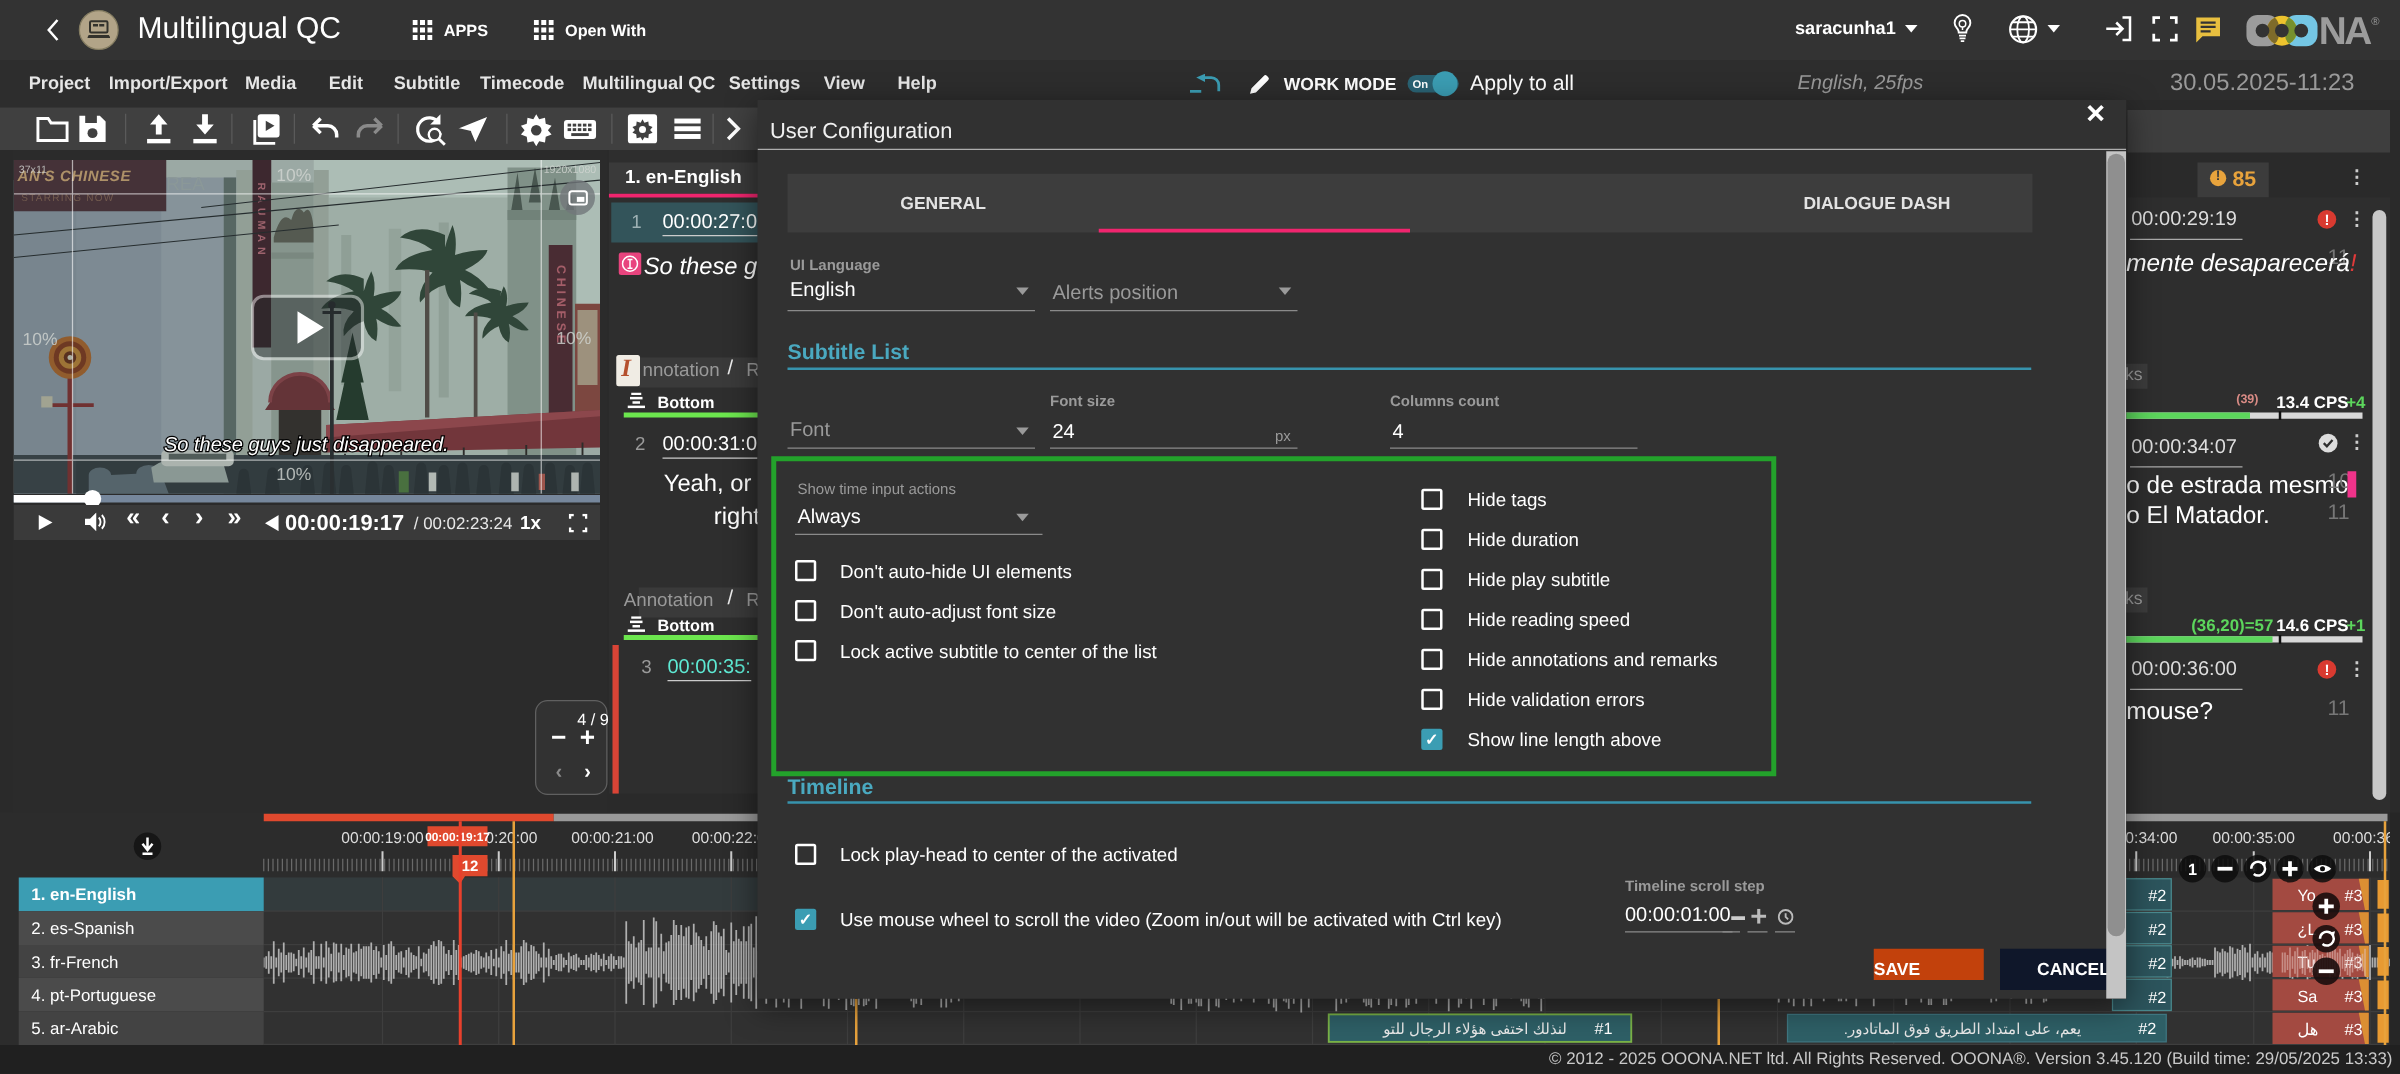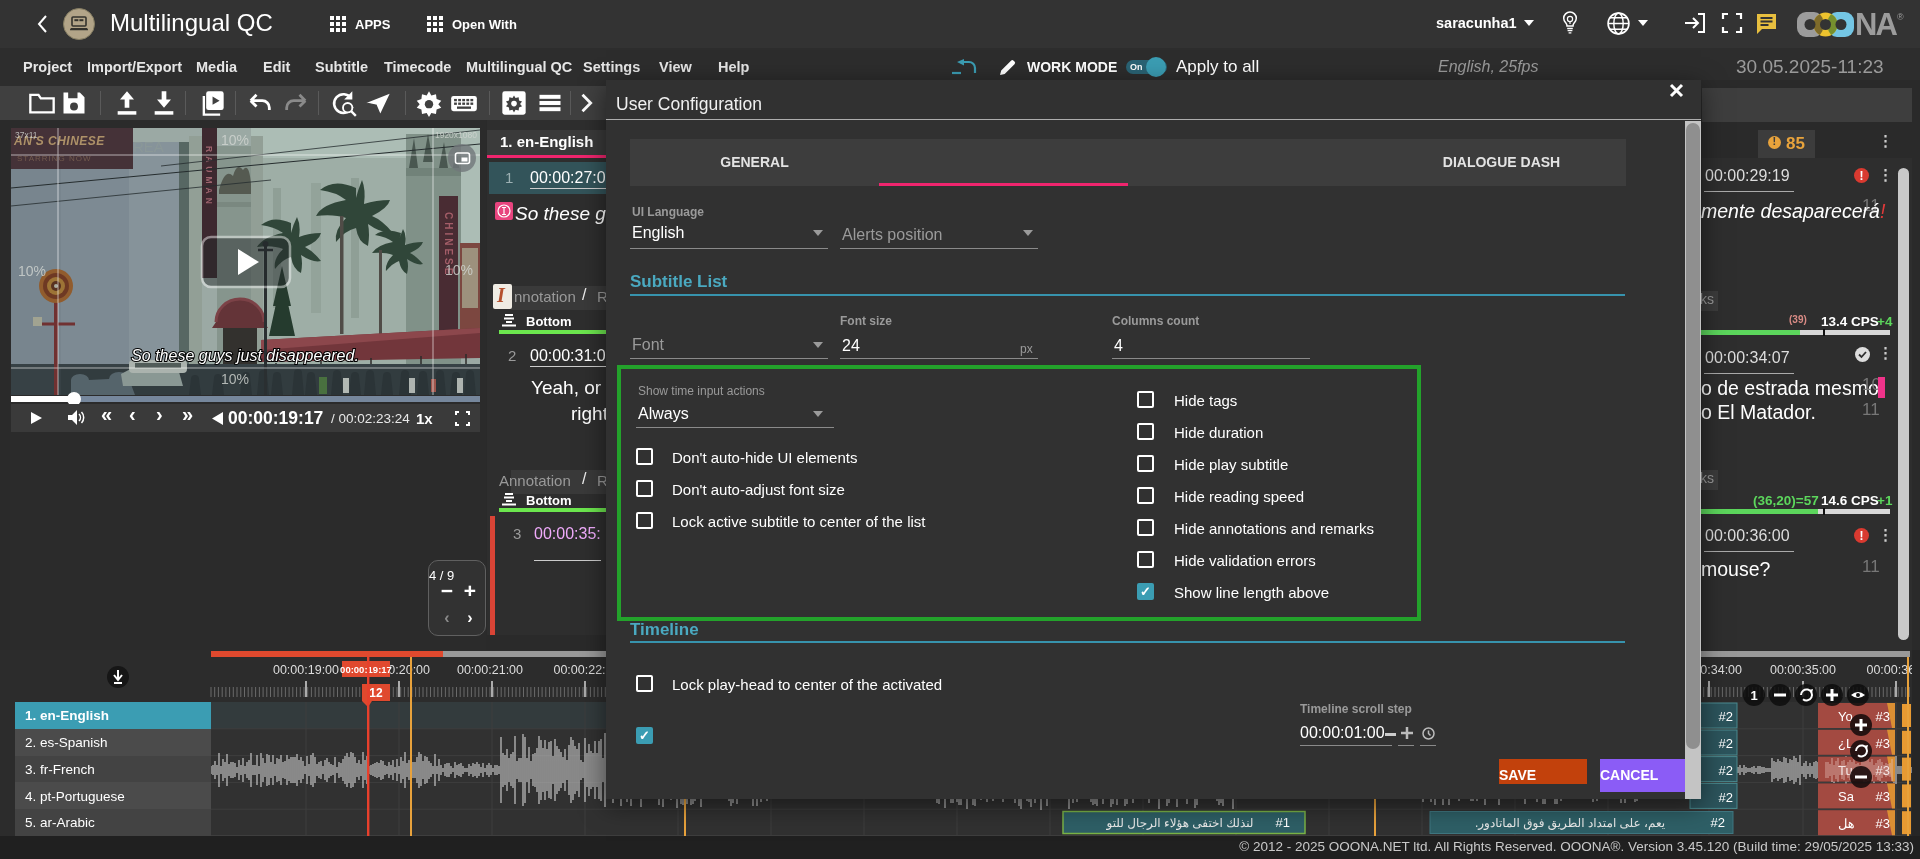--- a/index.html
+++ b/index.html
@@ -394,21 +394,21 @@
       <div class="abs" style="left:217px;top:4px;font-size:17.5px;font-weight:bold;color:#fff">00:00:19:17</div>
       <div class="abs" style="left:320px;top:7px;font-size:13.5px;color:#e8e8e8">/ 00:02:23:24</div>
       <div class="abs" style="left:405px;top:6px;font-size:15px;font-weight:bold;color:#fff">1x</div>
       <svg class="abs" style="left:444px;top:7px" width="15" height="15" viewBox="0 0 15 15">
           <g stroke="#fff" stroke-width="2" fill="none">
             <path d="M1 4 V1 h3 M11 1 h3 v3 M14 11 v3 h-3 M4 14 H1 v-3"></path>
           </g>
         </svg>
     </div>
     <div class="abs" style="left:418px;top:440px;width:58px;height:76px;background:#323232;border:1px solid #606060;border-radius:10px">
-      <div class="abs" style="left:0;top:7px;width:58px;text-align:left;color:#fff;font-size:13px">4 / 9</div>
+      <div class="abs" style="left:0;top:7px;width:58px;text-align:right;color:#fff;font-size:13px">4 / 9</div>
       <div class="abs" style="left:8px;top:18px;width:20px;text-align:center;color:#fff;font-size:21px;font-weight:bold">−</div>
       <div class="abs" style="left:31px;top:18px;width:20px;text-align:center;color:#fff;font-size:21px;font-weight:bold">+</div>
       <div class="abs" style="left:8px;top:48px;width:20px;text-align:center;color:#8a8a8a;font-size:16px;font-weight:bold">‹</div>
       <div class="abs" style="left:31px;top:48px;width:20px;text-align:center;color:#fff;font-size:16px;font-weight:bold">›</div>
     </div>
   </div>
   <div id="subpanel1">
     <div class="abs" style="left:0;top:10px;width:133px;height:25px;background:#3a3a3a"></div>
     <div class="abs" style="left:13px;top:13px;font-size:15px;font-weight:bold;color:#fff">1. en-English</div>
     <div class="abs" style="left:0;top:35px;width:133px;height:3px;background:#f0256e"></div>
@@ -450,21 +450,21 @@
           <rect x="3" y="0" width="8" height="2"></rect>
           <rect x="2" y="3.5" width="10" height="2"></rect>
           <rect x="4" y="7" width="6" height="2"></rect>
           <rect x="0" y="10.5" width="14" height="2"></rect>
         </g>
       </svg>
     <div class="abs" style="left:39px;top:373px;font-size:13px;font-weight:bold;color:#fff">Bottom</div>
     <div class="abs" style="left:12px;top:388px;width:121px;height:4px;background:#6ce64e"></div>
     <div class="abs" style="left:3px;top:396px;width:5px;height:119px;background:#d94436"></div>
     <div class="abs" style="left:26px;top:405px;font-size:15px;color:#9a9a9a">3</div>
-    <div class="abs" style="left:47px;top:405px;font-size:16px;color:#f0abfc;border-bottom:1px solid #ccc;padding-bottom:17px">00:00:35:</div>
+    <div class="abs" style="left:47px;top:405px;font-size:16px;color:#5eead4;border-bottom:1px solid #ccc;padding-bottom:1px">00:00:35:</div>
   </div>
   <div id="rightpanel">
     <div class="abs" style="left:5px;top:8px;width:210px;height:34px;background:#3e3e3e"></div>
     <div class="abs" style="left:61px;top:50px;width:57px;height:28px;background:#3c3c3c"></div>
     <div class="abs" style="left:71px;top:56px;width:13px;height:13px;border-radius:50%;background:#e8a33c"></div>
     <div class="abs" style="left:75.5px;top:55px;font-size:11px;font-weight:bold;color:#3c3c3c">!</div>
     <div class="abs" style="left:89px;top:54px;font-size:17px;font-weight:bold;color:#e8a33c">85</div>
     <div class="abs" style="left:181px;top:52px;font-size:15px;font-weight:bold;color:#ccc;letter-spacing:0">⋮</div>
     <div class="abs" style="left:5px;top:78px;width:210px;height:492px;background:#2e2e2e"></div>
 
@@ -736,33 +736,34 @@
     <div class="cblabel" style="left:568px;top:472px">Hide validation errors</div>
     <div class="cbc" style="left:531px;top:503px">✓</div>
     <div class="cblabel" style="left:568px;top:504px">Show line length above</div>
 
     <div class="thead" style="left:24px;top:540px">Timeline</div>
     <div class="tline" style="left:24px;top:561px;width:995px"></div>
     <div class="cb" style="left:30px;top:595px"></div>
     <div class="cblabel" style="left:66px;top:596px">Lock play-head to center of the activated</div>
     <div class="mlabel" style="left:694px;top:622px">Timeline scroll step</div>
     <div class="cbc" style="left:30px;top:647px">✓</div>
+    <div class="cblabel" style="left:66px;top:648px">Use mouse wheel to scroll the video (Zoom in/out will be activated with Ctrl key)</div>
     <div class="mvalue" style="left:694px;top:644px">00:00:01:00</div>
     <div class="abs" style="left:779px;top:653px;width:11px;height:3px;background:#ccc"></div>
     <svg class="abs" style="left:795px;top:647px" width="12" height="12" viewBox="0 0 12 12">
         <path d="M0 6 h12 M6 0 v12" stroke="#bbb" stroke-width="2.5"></path>
       </svg>
     <svg class="abs" style="left:816px;top:647px" width="13" height="13" viewBox="0 0 13 13">
         <circle cx="6.5" cy="6.5" r="5.5" fill="none" stroke="#bbb" stroke-width="1.5"></circle>
         <path d="M6.5 3.5 v3 l2 2" stroke="#bbb" stroke-width="1.5" fill="none"></path>
       </svg>
     <div class="uline" style="left:694px;top:665px;width:86px"></div>
     <div class="abs" style="left:772px;top:665px;width:14px;height:1px;background:#8a8a8a"></div>
     <div class="abs" style="left:792px;top:665px;width:16px;height:1px;background:#8a8a8a"></div>
     <div class="abs" style="left:814px;top:665px;width:16px;height:1px;background:#8a8a8a"></div>
 
     <div class="abs" style="left:893px;top:679px;width:88px;height:25px;background:#c2410c;color:#fff;font-size:14px;font-weight:bold;text-align:left;line-height:33px">SAVE</div>
-    <div class="abs" style="left:994px;top:679px;width:88px;height:33px;background:#8b5cf6;color:#fff;font-size:14px;font-weight:bold;text-align:left;line-height:33px">CANCEL</div>
+    <div class="abs" style="left:994px;top:679px;width:88px;height:33px;background:#0f172a;color:#fff;font-size:14px;font-weight:bold;text-align:right;line-height:33px">CANCEL</div>
 
     <div class="abs" style="left:1079px;top:41px;width:16px;height:678px;background:#c4c4c4"></div>
     <div class="abs" style="left:1080px;top:43px;width:14px;height:626px;background:#8f8f8f;border-radius:7px"></div>
   </div>
 </div>
 
 </body></html>

